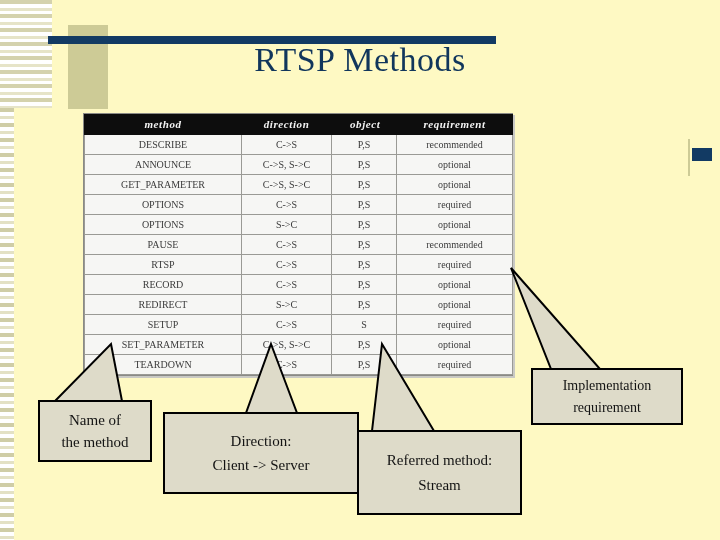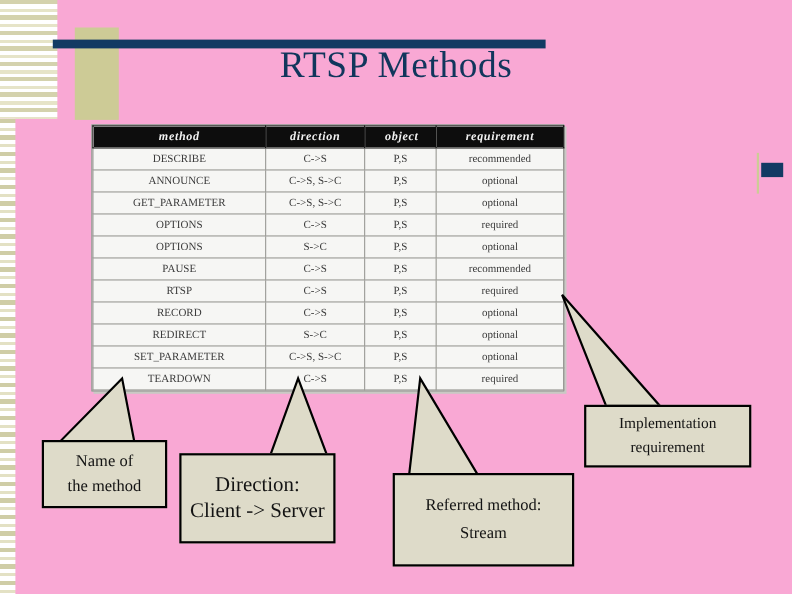--- a/index.html
+++ b/index.html
@@ -7,21 +7,21 @@
     padding: 0;
     background: #ffffff;
   }
   body {
     font-family: "Liberation Serif", serif;
   }
   #slide {
     position: relative;
     width: 720px;
     height: 540px;
-    background: #f9a8d4;
+    background: #fef9c3;
     overflow: hidden;
   }
 
   
   .stripes-wide {
     position: absolute;
     left: 0;
     top: 0;
     width: 52px;
     height: 108px;
@@ -177,22 +177,22 @@
   .callout .line {
     display: block;
     white-space: nowrap;
   }
 
   #callout-method {
     left: 38px;  top: 400px;  width: 114px; height: 62px;
     font-size: 15px; line-height: 22px;
   }
   #callout-direction {
-    left: 163px; top: 412px;  width: 142px; height: 82px;
-    font-size: 19px; line-height: 24px;
+    left: 163px; top: 412px;  width: 196px; height: 82px;
+    font-size: 15px; line-height: 24px;
   }
   #callout-object {
     left: 357px; top: 430px;  width: 165px; height: 85px;
     font-size: 15px; line-height: 25px;
   }
   #callout-implementation {
     left: 531px; top: 368px;  width: 152px; height: 57px;
     font-size: 14px; line-height: 22px;
   }
 
@@ -286,20 +286,26 @@
             <td>P,S</td>
             <td>optional</td>
           </tr>
           <tr>
             <td>REDIRECT</td>
             <td>S-&gt;C</td>
             <td>P,S</td>
             <td>optional</td>
           </tr>
           <tr>
+            <td>SETUP</td>
+            <td>C-&gt;S</td>
+            <td>S</td>
+            <td>required</td>
+          </tr>
+          <tr>
             <td>SET_PARAMETER</td>
             <td>C-&gt;S, S-&gt;C</td>
             <td>P,S</td>
             <td>optional</td>
           </tr>
           <tr>
             <td>TEARDOWN</td>
             <td>C-&gt;S</td>
             <td>P,S</td>
             <td>required</td>

